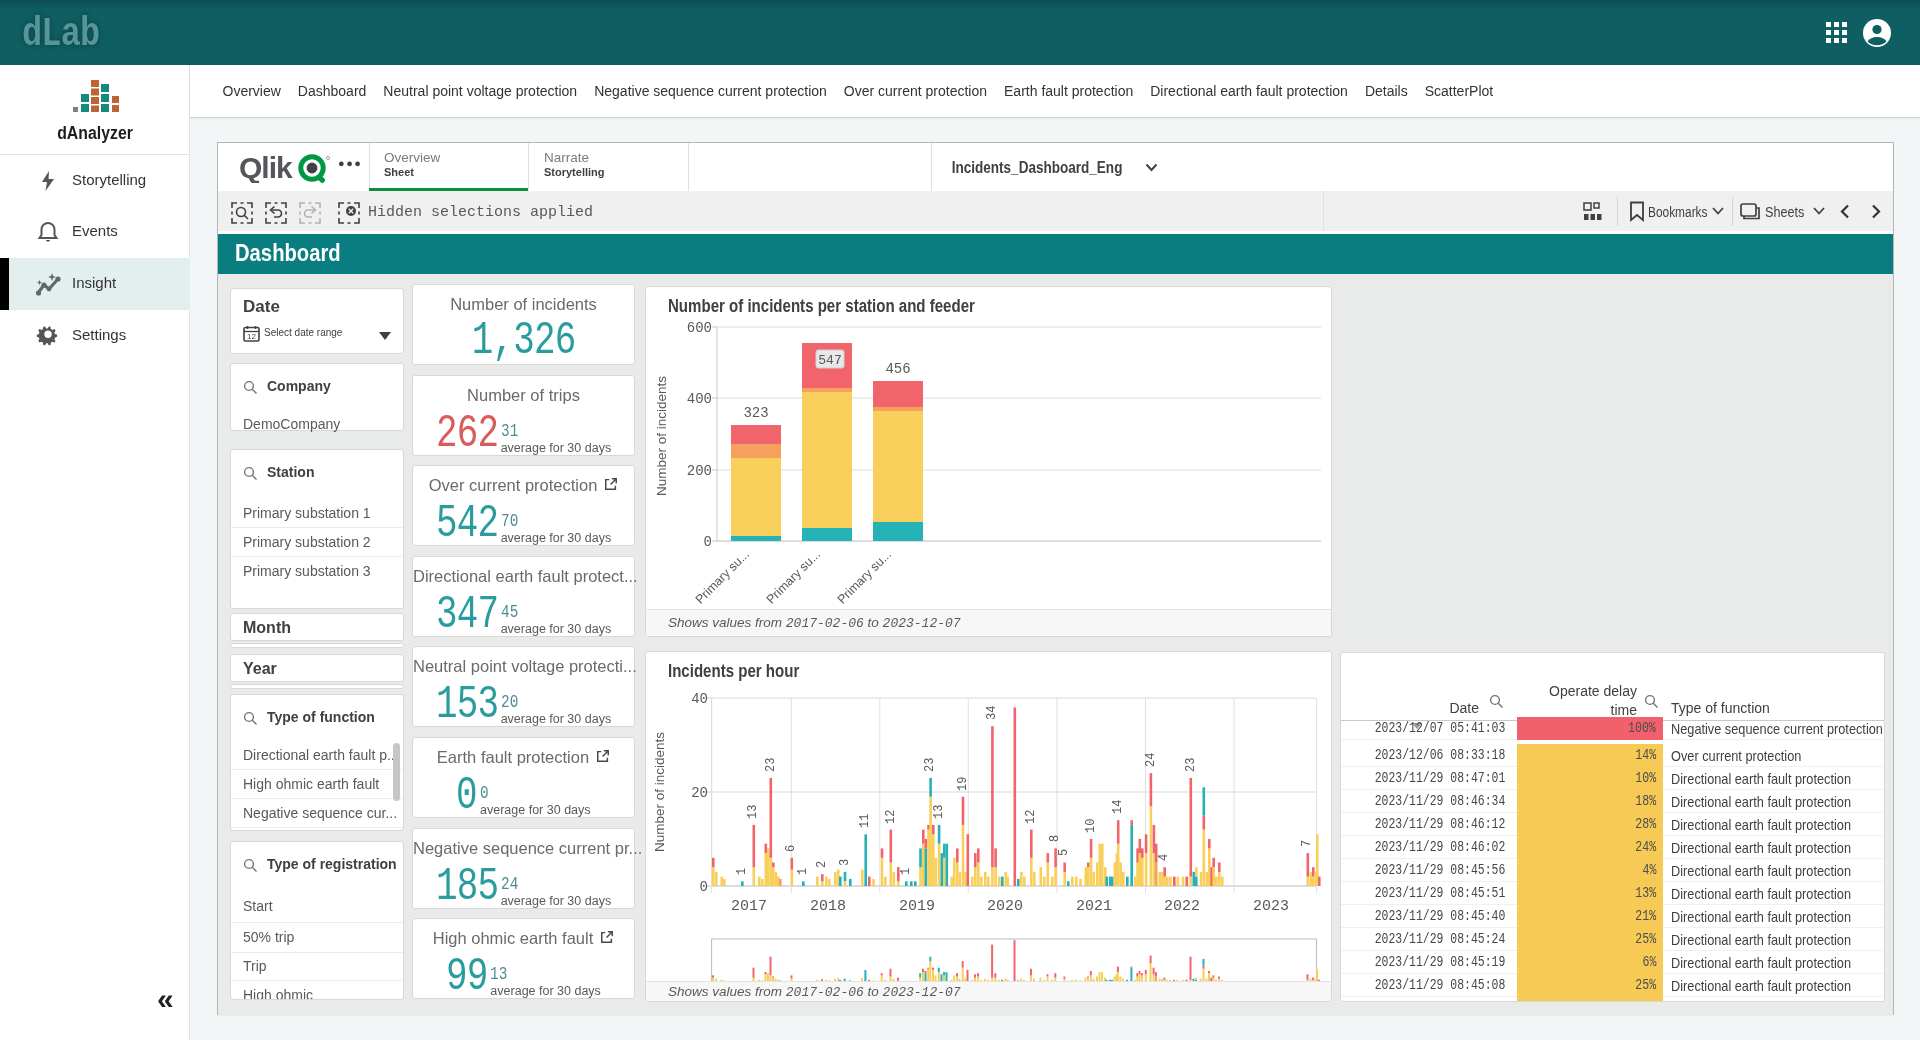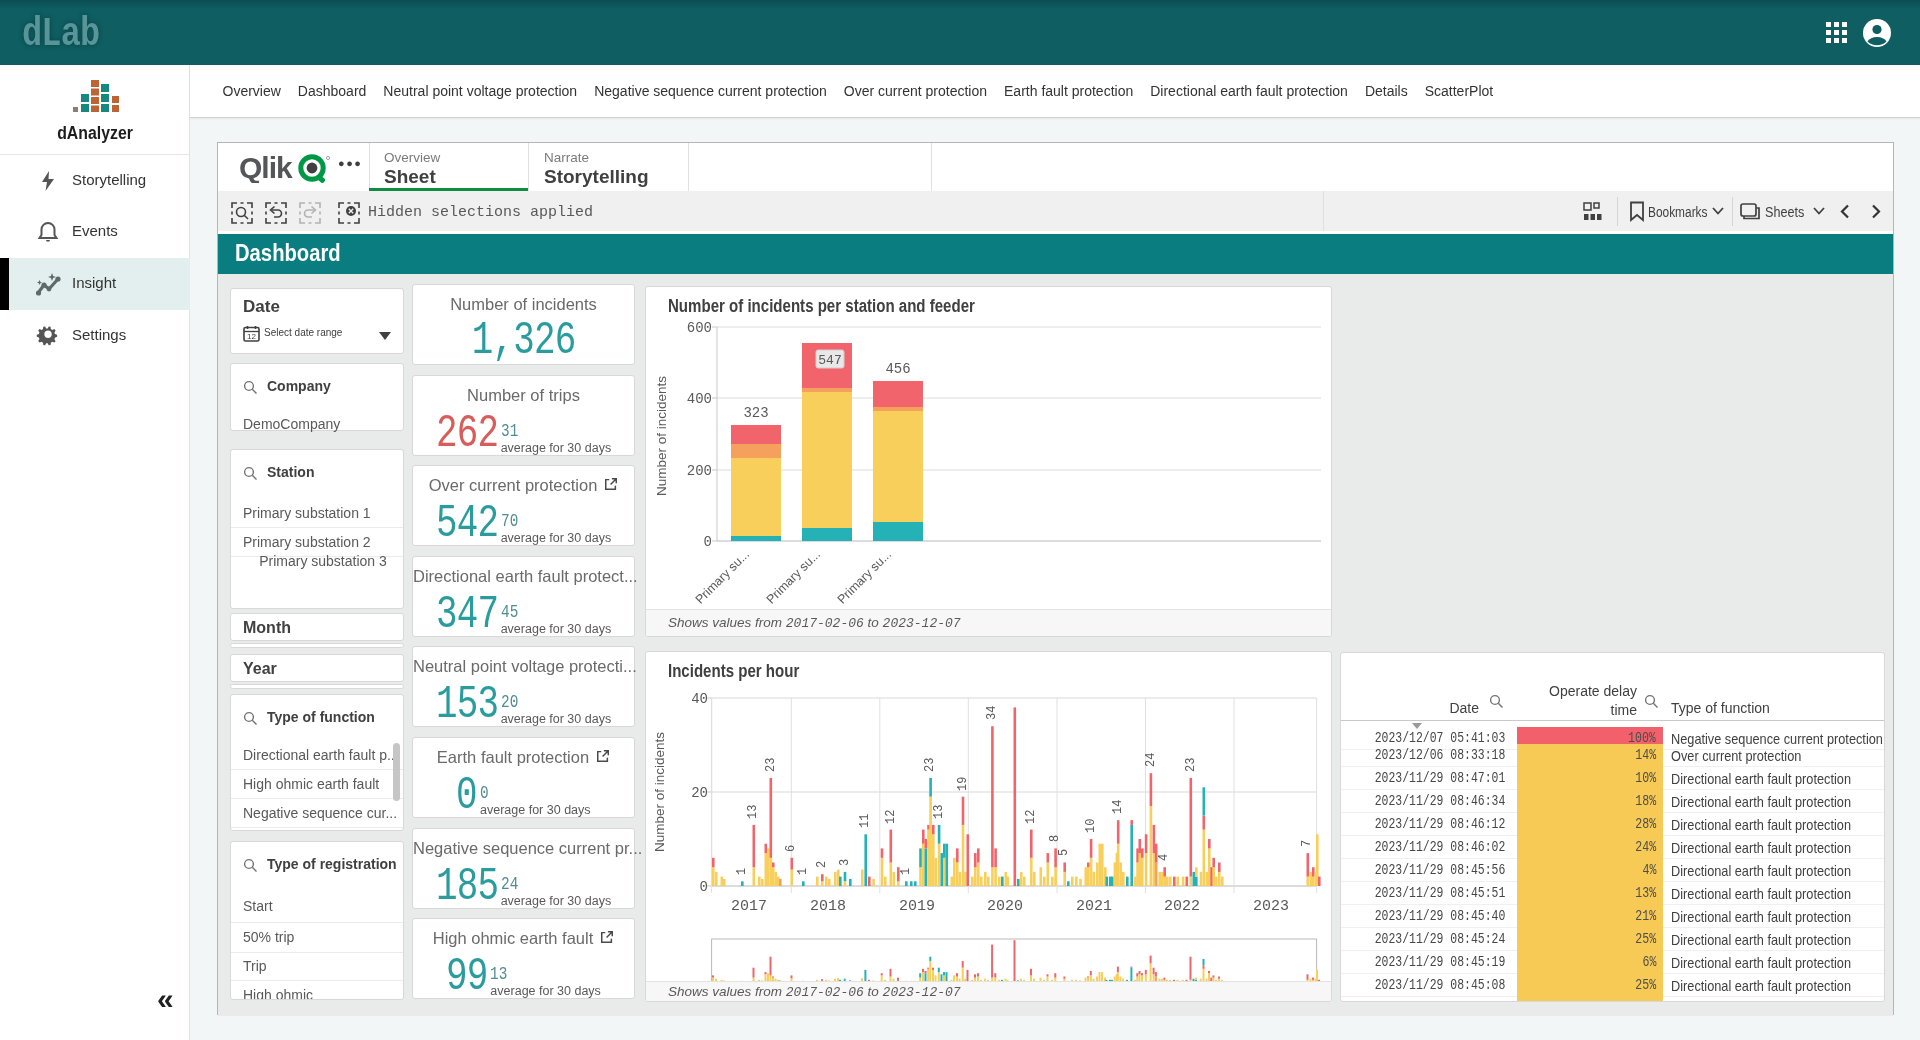--- a/index.html
+++ b/index.html
@@ -21,21 +21,21 @@
 #insight{background:#e3eeee;border-left:9px solid #000000;}
 #insight .lbl{left:63px;}
 #insight svg{left:27px;}
 #collapse{left:157px;top:982px;font-size:30px;font-weight:bold;color:#222;}
 #navrow{left:190px;top:65px;width:1730px;height:53px;background:#fff;border-bottom:1px solid #cfd2d2;box-shadow:0 1px 2px rgba(0,0,0,.06);}
 
 #panel{left:217px;top:142px;width:1677px;height:873px;background:#fff;border:1px solid #b5b5b5;}
 #qtoolbar{left:0;top:0;width:1675px;height:48px;background:#fff;}
 .vdiv{position:absolute;top:0;width:1px;height:48px;background:#e0e0e0;}
 .tabsm{position:absolute;font-size:13.5px;color:#7b7b7b;}
-.tabbig{position:absolute;font-size:19px;font-weight:bold;color:#404040;}
+.tabbig{position:absolute;font-size:11px;font-weight:bold;color:#404040;}
 #greenline{left:151px;top:45px;width:159px;height:3px;background:#108b43;}
 #apptitle{left:0;top:0;width:1655px;height:48px;text-align:center;line-height:48px;font-size:16.5px;font-weight:bold;color:#404040;}
 #selbar{left:0;top:48px;width:1675px;height:40px;background:#f0f0f0;}
 .selico{position:absolute;top:11px;width:20px;height:20px;}
 #seltext{position:absolute;left:150px;top:13px;font-size:15px;color:#595959;font-family:Liberation Mono, monospace;}
 #titlebar{left:0;top:91px;width:1675px;height:40px;background:#097d7f;}
 #titlebar span{position:absolute;left:17px;top:6px;color:#fff;font-size:23px;font-weight:bold;transform:scaleX(.88);transform-origin:left top;}
 #content{left:0;top:131px;width:1675px;height:742px;background:#e9eaea;}
 
 .card{position:absolute;background:#fff;border:1px solid #d8d8d8;border-radius:3px;}
@@ -142,20 +142,23 @@
 <div class="abs" style="left:120px;top:14px;width:26px;color:#404040;font-weight:bold;font-size:11px;letter-spacing:1.5px;">●●●</div>
 <div class="vdiv" style="left:151px"></div>
 <div class="vdiv" style="left:310px"></div>
 <div class="vdiv" style="left:470px"></div>
 <div class="vdiv" style="left:713px"></div>
 <div class="tabsm" style="left:166px;top:7px">Overview</div>
 <div class="tabbig" style="left:166px;top:23px">Sheet</div>
 <div class="tabsm" style="left:326px;top:7px">Narrate</div>
 <div class="tabbig" style="left:326px;top:23px">Storytelling</div>
 <div id="greenline" class="abs"></div>
+<div id="apptitle" class="abs"><span style="display:inline-block;transform:scaleX(.82);transform-origin:center;">Incidents_Dashboard_Eng</span>&nbsp;<svg width="13" height="9" viewBox="0 0 13 9" style="vertical-align:1px">
+        <path d="M1.5 1.5 L6.5 7 L11.5 1.5" fill="none" stroke="#404040" stroke-width="2"></path>
+      </svg></div>
 <div id="selbar" class="abs">
 <div class="selico" style="left:13px;">
 <svg width="22" height="22" viewBox="0 0 22 22">
 <g stroke="#404040" stroke-width="1.6" fill="none">
 <path d="M1 6 V1 H6 M16 1 H21 V6 M21 16 V21 H16 M6 21 H1 V16 M9.5 1 H12.5 M9.5 21 H12.5 M1 9.5 V12.5 M21 9.5 V12.5"></path>
 </g>
           <circle cx="10" cy="10" r="4.5" fill="none" stroke="#404040" stroke-width="1.6"></circle>
           <path d="M13.2 13.2 L17 17" stroke="#404040" stroke-width="1.6"></path>
         </svg></div>
 <div class="selico" style="left:47px;">
@@ -244,21 +247,21 @@
 <div class="card" style="left:230px;top:449px;width:174px;height:160px;">
     <div class="abs" style="left:12px;top:16px;"><svg width="15" height="15" viewBox="0 0 15 15">
         <circle cx="6" cy="6" r="4.4" fill="none" stroke="#737373" stroke-width="1.4"></circle>
         <path d="M9.3 9.3 L13.5 13.5" stroke="#737373" stroke-width="1.4"></path>
       </svg></div>
     <div class="ftitle2" style="top:14px;">Station</div>
 <div class="fitem" style="top:55px;">Primary substation 1</div>
     <div class="fsep" style="top:77px;"></div>
 <div class="fitem" style="top:84px;">Primary substation 2</div>
     <div class="fsep" style="top:106px;"></div>
-<div class="fitem" style="top:103px;text-align:center;">Primary substation 3</div>
+<div class="fitem" style="top:113px;">Primary substation 3</div>
   </div>
 <div class="card" style="left:230px;top:613px;width:174px;height:28px;">
     <div class="ftitle" style="top:5px;">Month</div>
   </div>
 <div class="card" style="left:230px;top:643px;width:174px;height:5px;"></div>
 <div class="card" style="left:230px;top:654px;width:174px;height:28px;">
     <div class="ftitle" style="top:5px;">Year</div>
   </div>
 <div class="card" style="left:230px;top:684px;width:174px;height:5px;"></div>
 <div class="card" style="left:230px;top:694px;width:174px;height:137px;overflow:hidden;">
@@ -851,21 +854,21 @@
           <path d="M9.3 9.3 L13.5 13.5" stroke="#737373" stroke-width="1.4"></path>
         </svg></div>
       <div class="th" style="left:176px;top:4px;width:120px;text-align:right;line-height:19px;">Operate delay<br>time</div>
       <div class="abs" style="left:303px;top:16px;"><svg width="15" height="15" viewBox="0 0 15 15">
           <circle cx="6" cy="6" r="4.4" fill="none" stroke="#737373" stroke-width="1.4"></circle>
           <path d="M9.3 9.3 L13.5 13.5" stroke="#737373" stroke-width="1.4"></path>
         </svg></div>
       <div class="th" style="left:330px;top:22px;">Type of function</div>
     </div>
     <div class="abs" style="left:71px;top:70px;width:0;height:0;border-left:5px solid transparent;border-right:5px solid transparent;border-top:6px solid #9a9a9a;"></div>
-    <div class="trow" style="top:74px;">
+    <div class="trow" style="top:64px;">
       <div class="tdate">2023/12/07 05:41:03</div>
 <div class="tpct" style="background:#f2616b;">
         <span>100%</span>
       </div>
 <div class="ttyp">Negative sequence current protection</div>
     </div>
     <div class="trow" style="top:91px;">
       <div class="tdate">2023/12/06 08:33:18</div>
 <div class="tpct" style="background:#f7ca55;">
         <span>14%</span>

